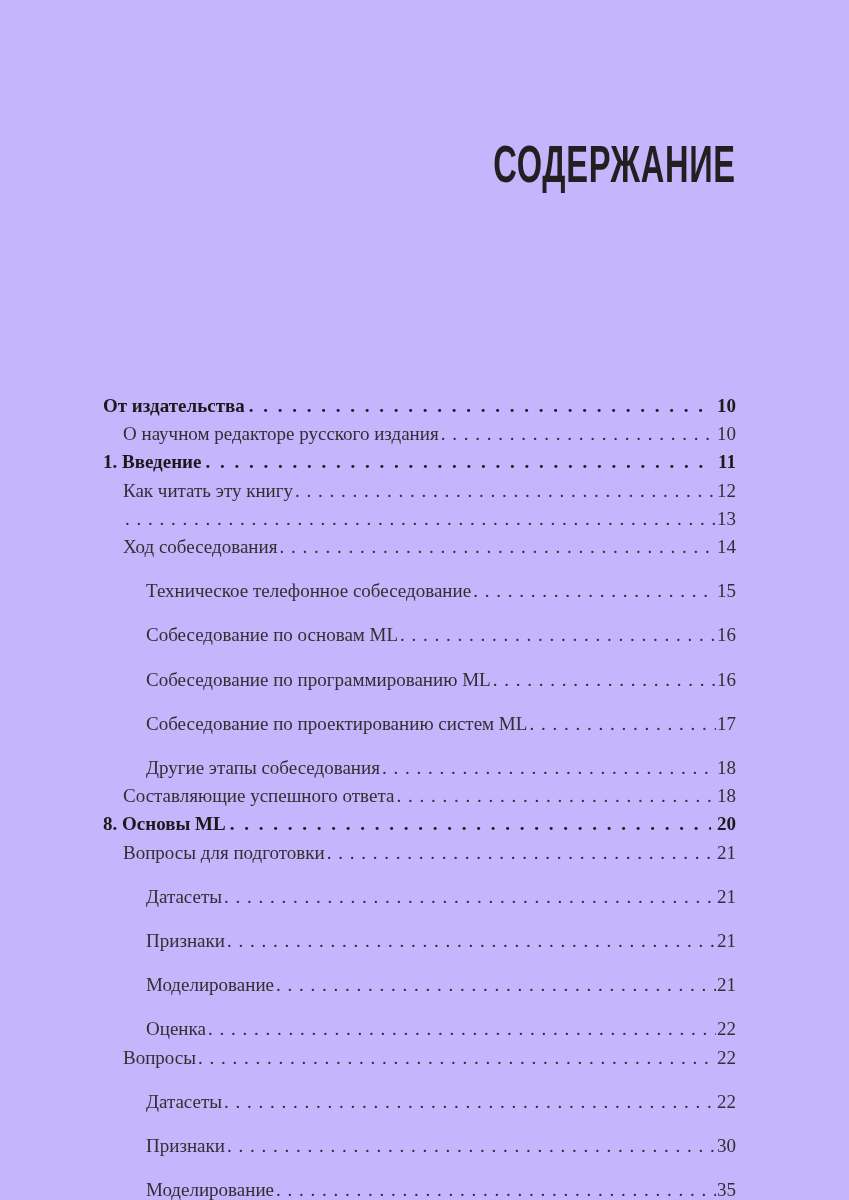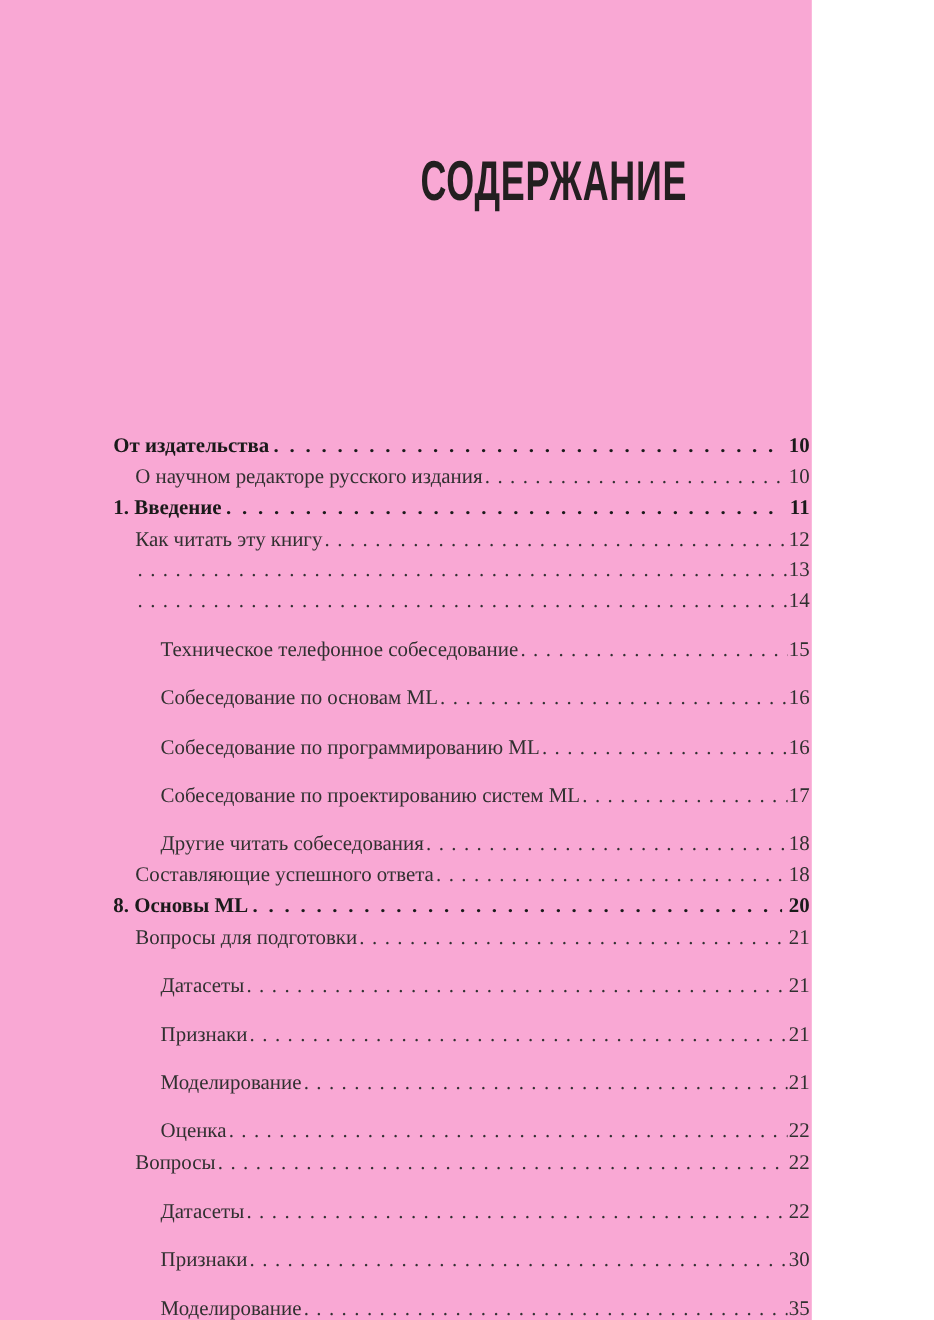--- a/index.html
+++ b/index.html
@@ -4,22 +4,22 @@
 <style>
   * { margin: 0; padding: 0; box-sizing: border-box; }
   html, body { background: #ffffff; }
   body {
     width: 849px; height: 1200px;
     font-family: "Liberation Serif", serif;
     position: relative; overflow: hidden;
   }
   .page {
     position: relative;
-    width: 738px; height: 1200px;
-    background: #f9a8d4;
+    width: 849px; height: 1200px;
+    background: #c4b5fd;
     overflow: hidden;
   }
   .title {
     position: absolute;
     top: 139px;
     right: 113px;
     font-family: "Liberation Sans", sans-serif;
     font-weight: 700;
     font-size: 51px;
     line-height: 1;
@@ -88,20 +88,21 @@
       <div class="row lvl1">
     <span class="label">Как читать эту книгу</span>
     <span class="dots" aria-hidden="true">. . . . . . . . . . . . . . . . . . . . . . . . . . . . . . . . . . . . . . . . . . . . . . . . . . . . . . . . . . . . . . . . . . . . . . . . . . . . . . . . . . . . . . . . . . . . . . . . . . . . . . . . . . . . . . . . . . . . . . . . </span>
     <span class="page-num">12</span>
   </div>
       <div class="row lvl1">
     <span class="dots" aria-hidden="true">. . . . . . . . . . . . . . . . . . . . . . . . . . . . . . . . . . . . . . . . . . . . . . . . . . . . . . . . . . . . . . . . . . . . . . . . . . . . . . . . . . . . . . . . . . . . . . . . . . . . . . . . . . . . . . . . . . . . . . . . </span>
     <span class="page-num">13</span>
   </div>
       <div class="row lvl1">
+    <span class="label">Ход собеседования</span>
     <span class="dots" aria-hidden="true">. . . . . . . . . . . . . . . . . . . . . . . . . . . . . . . . . . . . . . . . . . . . . . . . . . . . . . . . . . . . . . . . . . . . . . . . . . . . . . . . . . . . . . . . . . . . . . . . . . . . . . . . . . . . . . . . . . . . . . . . </span>
     <span class="page-num">14</span>
   </div>
       <div class="row lvl2">
     <span class="label">Техническое телефонное собеседование</span>
     <span class="dots" aria-hidden="true">. . . . . . . . . . . . . . . . . . . . . . . . . . . . . . . . . . . . . . . . . . . . . . . . . . . . . . . . . . . . . . . . . . . . . . . . . . . . . . . . . . . . . . . . . . . . . . . . . . . . . . . . . . . . . . . . . . . . . . . . </span>
     <span class="page-num">15</span>
   </div>
       <div class="row lvl2">
     <span class="label">Собеседование по основам ML</span>
@@ -112,21 +113,21 @@
     <span class="label">Собеседование по программированию ML</span>
     <span class="dots" aria-hidden="true">. . . . . . . . . . . . . . . . . . . . . . . . . . . . . . . . . . . . . . . . . . . . . . . . . . . . . . . . . . . . . . . . . . . . . . . . . . . . . . . . . . . . . . . . . . . . . . . . . . . . . . . . . . . . . . . . . . . . . . . . </span>
     <span class="page-num">16</span>
   </div>
       <div class="row lvl2">
     <span class="label">Собеседование по проектированию систем ML</span>
     <span class="dots" aria-hidden="true">. . . . . . . . . . . . . . . . . . . . . . . . . . . . . . . . . . . . . . . . . . . . . . . . . . . . . . . . . . . . . . . . . . . . . . . . . . . . . . . . . . . . . . . . . . . . . . . . . . . . . . . . . . . . . . . . . . . . . . . . </span>
     <span class="page-num">17</span>
   </div>
       <div class="row lvl2">
-    <span class="label">Другие читать собеседования</span>
+    <span class="label">Другие этапы собеседования</span>
     <span class="dots" aria-hidden="true">. . . . . . . . . . . . . . . . . . . . . . . . . . . . . . . . . . . . . . . . . . . . . . . . . . . . . . . . . . . . . . . . . . . . . . . . . . . . . . . . . . . . . . . . . . . . . . . . . . . . . . . . . . . . . . . . . . . . . . . . </span>
     <span class="page-num">18</span>
   </div>
       <div class="row lvl1">
     <span class="label">Составляющие успешного ответа</span>
     <span class="dots" aria-hidden="true">. . . . . . . . . . . . . . . . . . . . . . . . . . . . . . . . . . . . . . . . . . . . . . . . . . . . . . . . . . . . . . . . . . . . . . . . . . . . . . . . . . . . . . . . . . . . . . . . . . . . . . . . . . . . . . . . . . . . . . . . </span>
     <span class="page-num">18</span>
   </div>
       <div class="row lvl0 bold gap">
     <span class="label">8. Основы ML</span>

